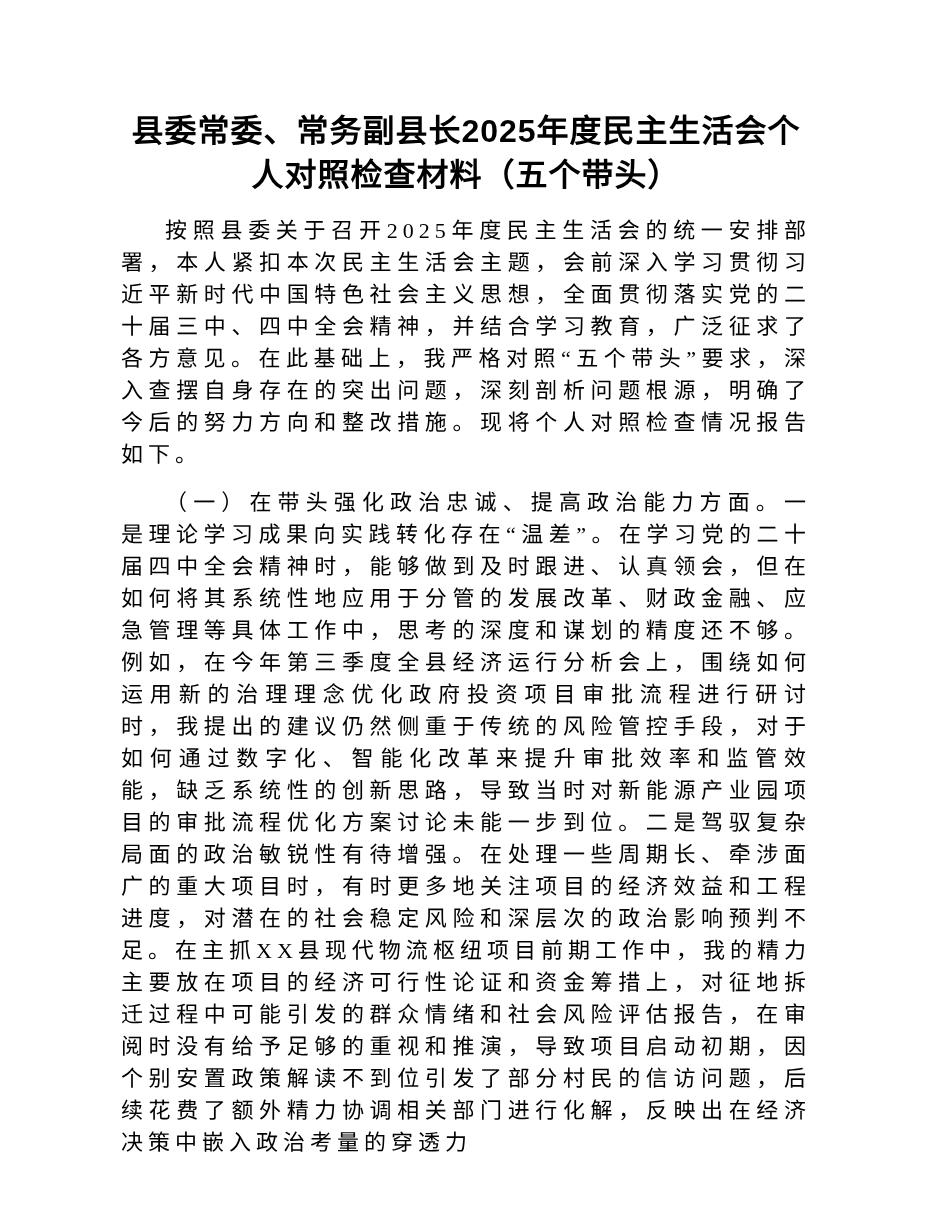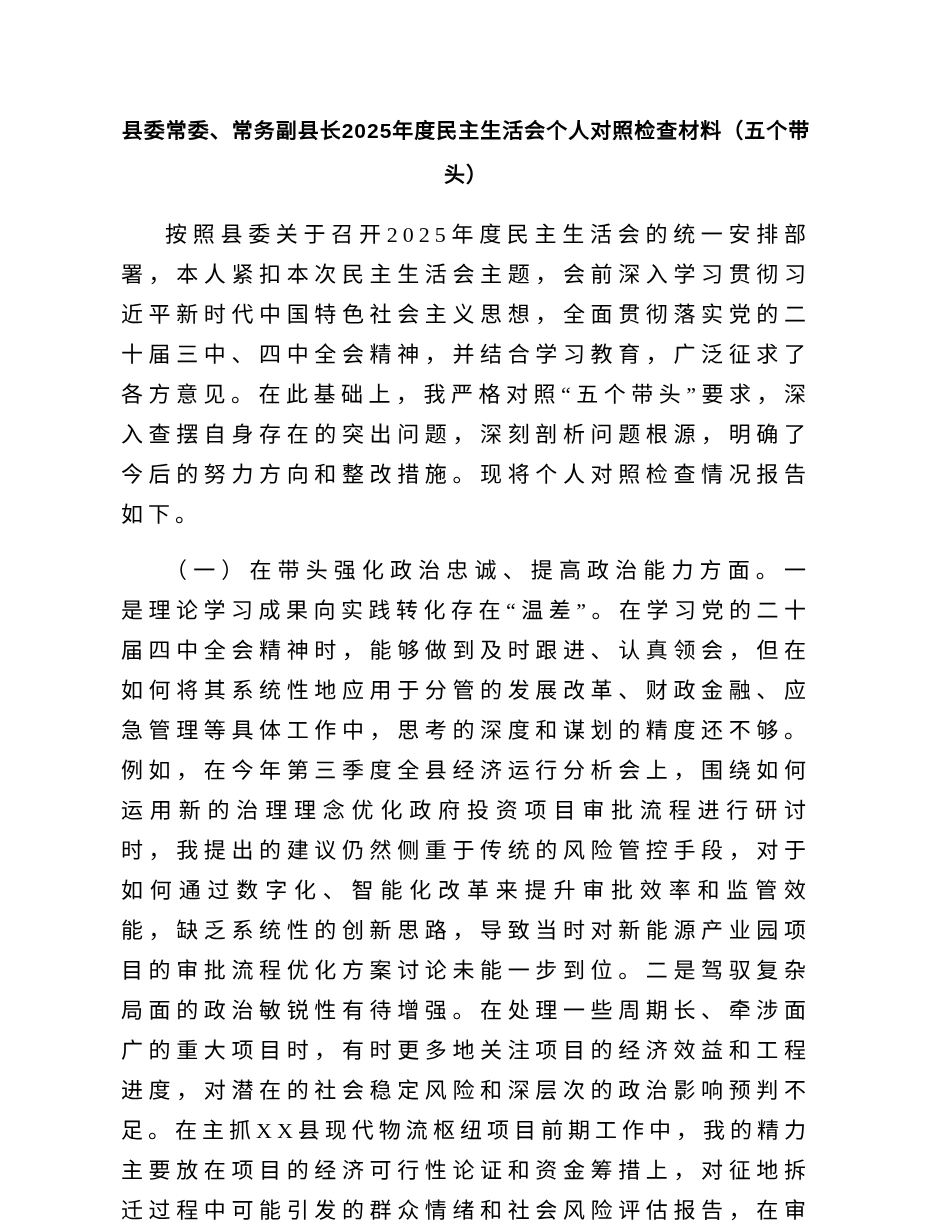--- a/index.html
+++ b/index.html
@@ -18,31 +18,31 @@
   .content {
     position: absolute;
     left: 121px;
     top: 0;
     width: 690px;
   }
   .doc-title {
     margin: 109px 0 18px 0;
     font-family: "Liberation Sans", "DejaVu Sans", sans-serif;
     font-weight: bold;
-    font-size: 21px;
+    font-size: 32px;
     line-height: 44px;
     text-align: center;
     letter-spacing: 1px;
     color: #000000;
   }
   .body-text, .section-heading {
     font-family: "Liberation Serif", "DejaVu Serif", serif;
     font-weight: normal;
     font-size: 22px;
-    line-height: 40px;
+    line-height: 32px;
     letter-spacing: 5px;
     text-align: justify;
     text-indent: 2em;
     margin: 16px 0;
     color: #000000;
     word-break: break-all;
   }
   .section-heading {
     text-align: left;
   }

